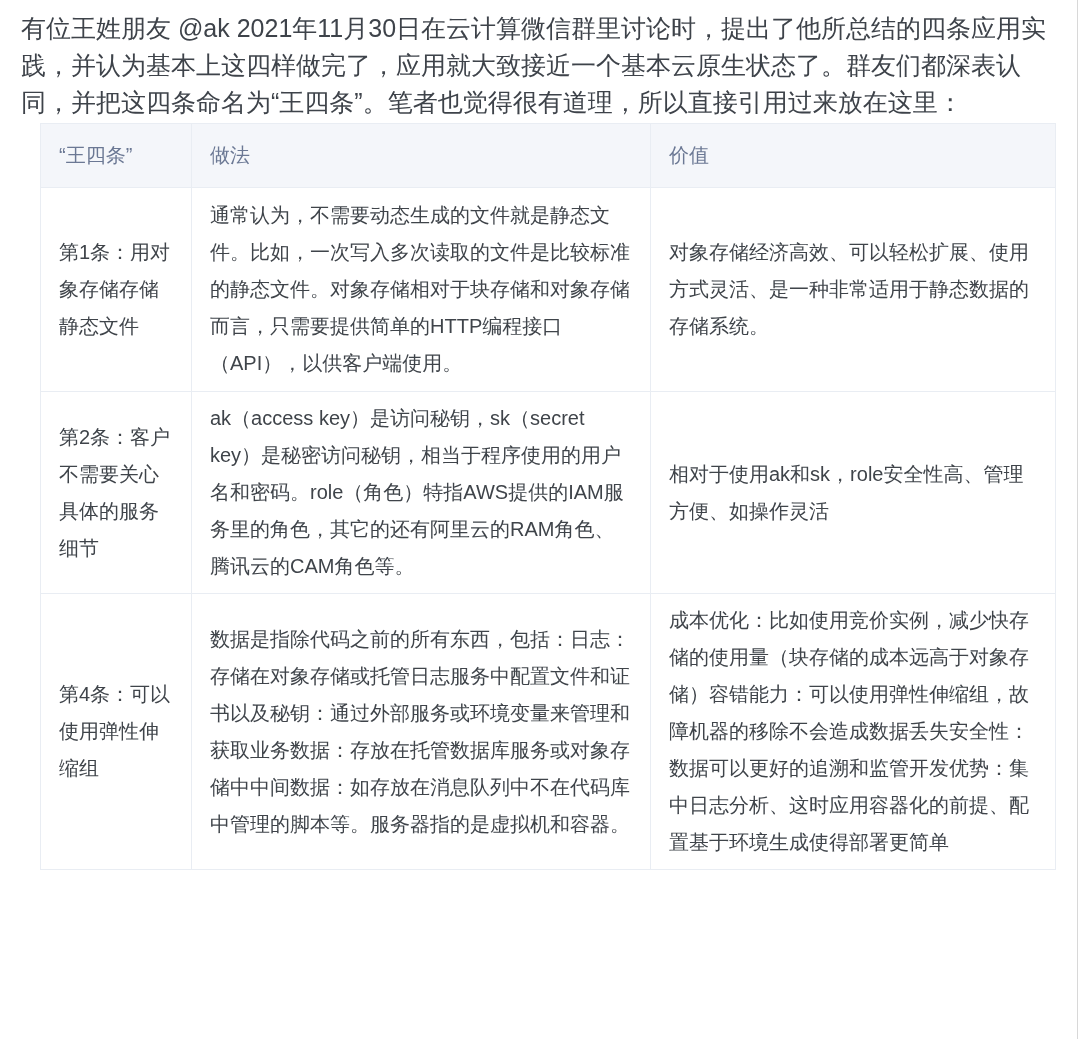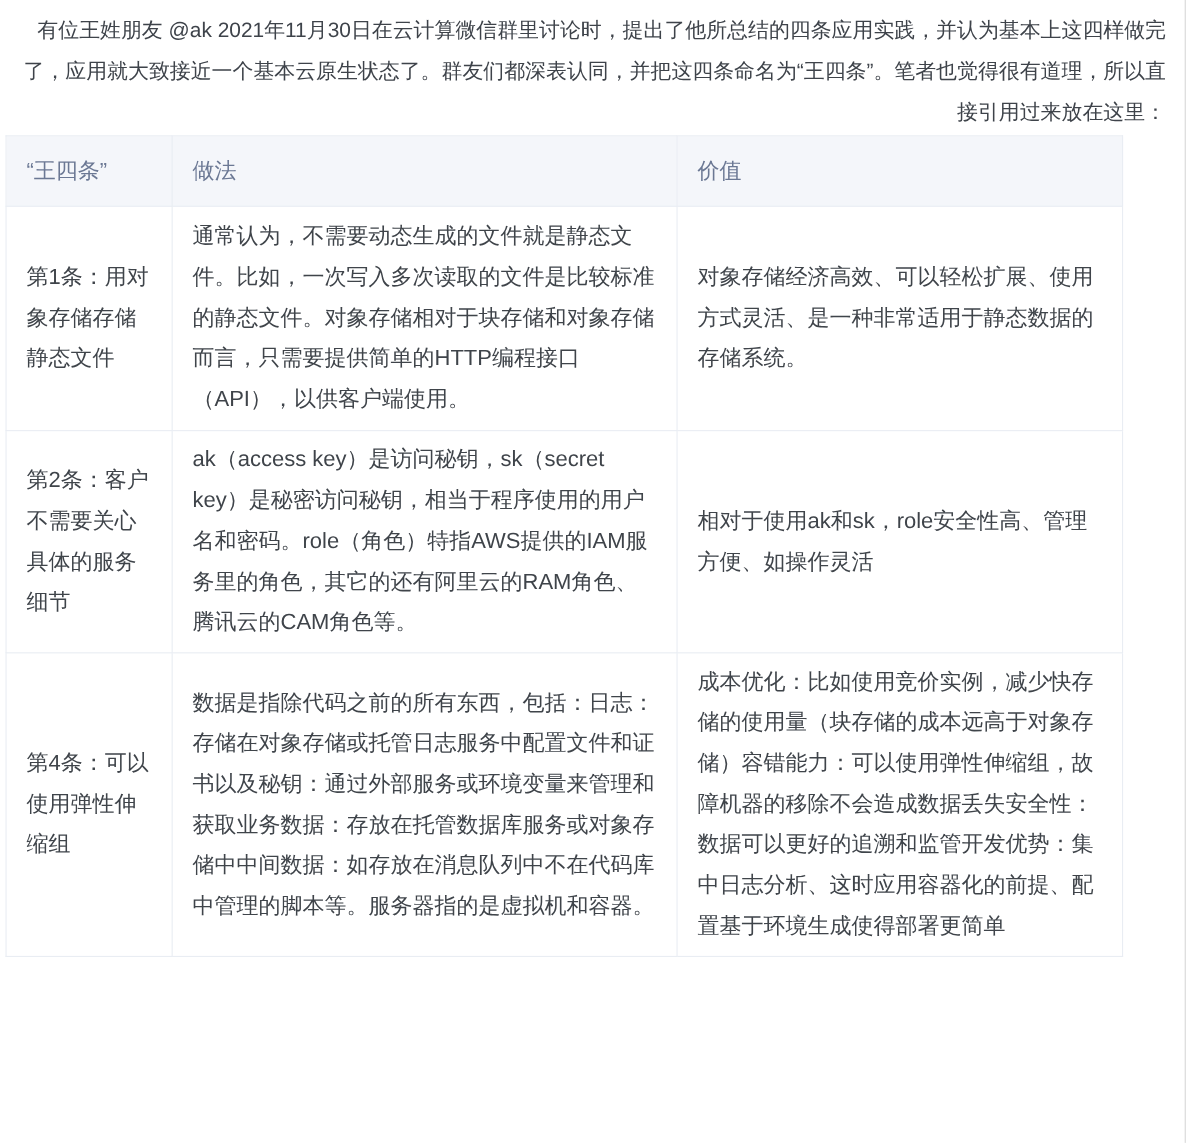--- a/index.html
+++ b/index.html
@@ -9,29 +9,29 @@
     width: 1080px;
     height: 1039px;
     overflow: hidden;
     font-family: "Liberation Sans", sans-serif;
     color: #3f444a;
     position: relative;
   }
   .intro {
     margin: 10px 20px 0 21px;
     width: 1039px;
-    font-size: 19px;
+    font-size: 25px;
     line-height: 37px;
     color: #3e434a;
-    text-align: right;
+    text-align: left;
   }
   table.rules {
     border-collapse: collapse;
     table-layout: fixed;
-    margin: 2px 0 0 5px;
+    margin: 2px 0 0 40px;
     width: 1015px;
   }
   table.rules th,
   table.rules td {
     border: 1px solid #e9edf3;
     font-weight: 400;
     text-align: left;
     vertical-align: middle;
     box-sizing: border-box;
   }

